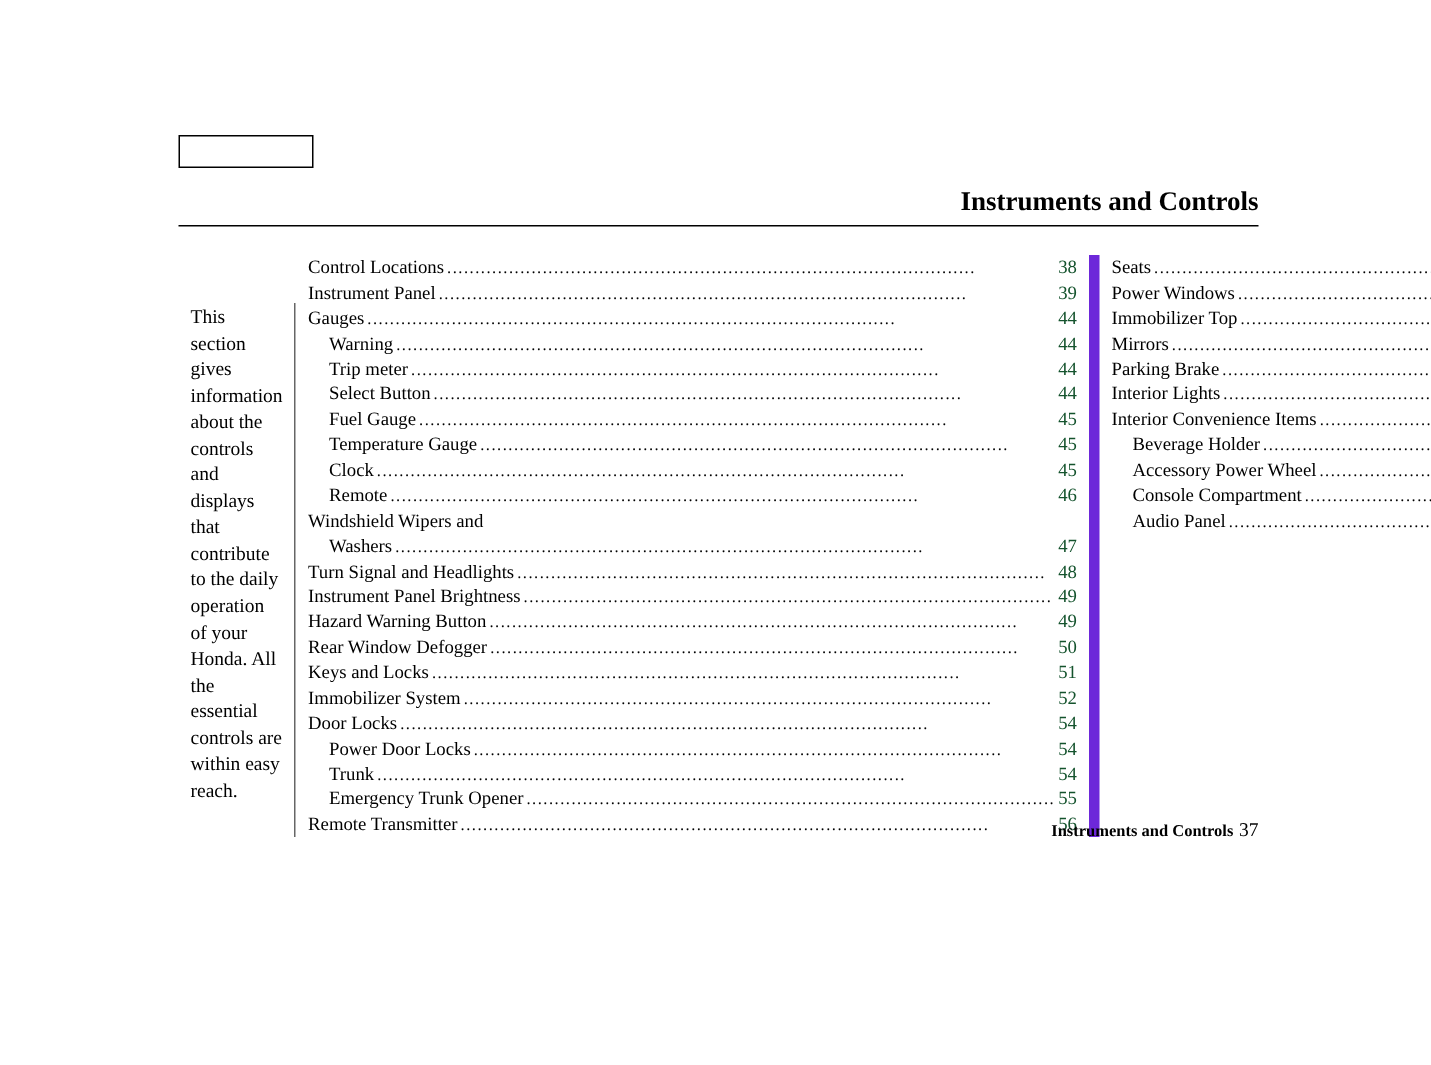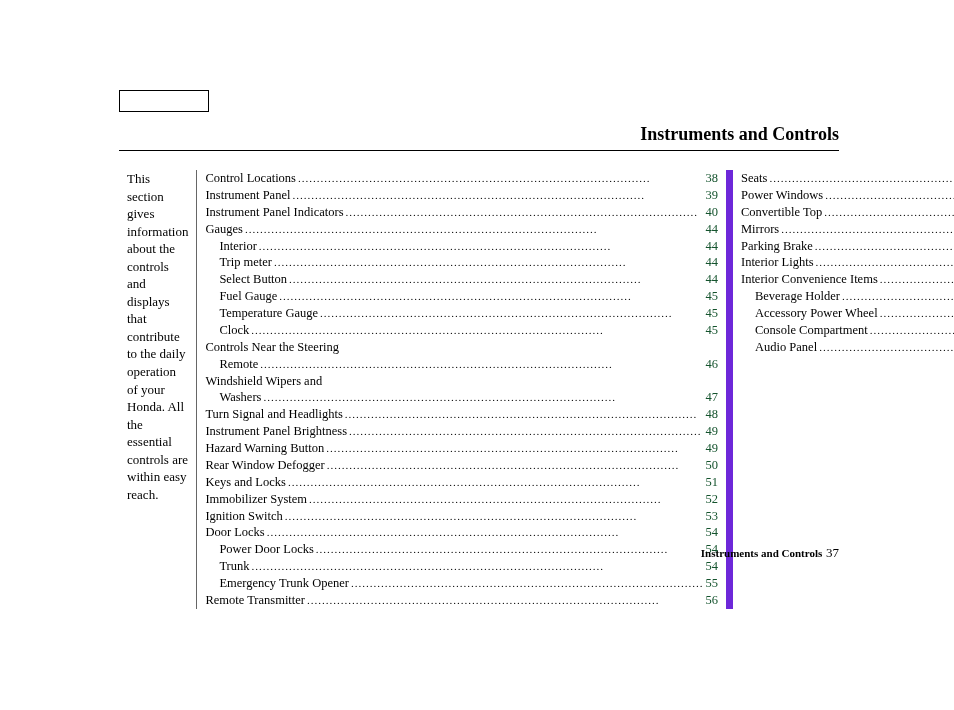--- a/index.html
+++ b/index.html
@@ -46,21 +46,21 @@
     left: 0;
     top: 80px;
     width: 720px;
     display: flex;
     gap: 0;
   }
   .col {
     flex: 1;
     padding: 0 8px;
   }
-  .col1 { border-right: 1px solid #666; }
+  .col1 { border-right: 1px solid #666; margin-top: 32px; }
   .col2 { border-right: 7px solid #6d28d9; }
   .intro {
     font-size: 13px;
     line-height: 1.35;
   }
   .toc-line {
     display: flex;
     align-items: baseline;
     white-space: nowrap;
     font-size: 12.5px;
@@ -114,31 +114,26 @@
           <span class="toc-label">Control Locations</span>
           <span class="dots"></span>
           <span class="toc-page">38</span>
         </div>
         <div class="toc-line">
           <span class="toc-label">Instrument Panel</span>
           <span class="dots"></span>
           <span class="toc-page">39</span>
         </div>
         <div class="toc-line">
-          <span class="toc-label">Instrument Panel Indicators</span>
-          <span class="dots"></span>
-          <span class="toc-page">40</span>
-        </div>
-        <div class="toc-line">
           <span class="toc-label">Gauges</span>
           <span class="dots"></span>
           <span class="toc-page">44</span>
         </div>
         <div class="toc-line indent1">
-          <span class="toc-label">Interior</span>
+          <span class="toc-label">Warning</span>
           <span class="dots"></span>
           <span class="toc-page">44</span>
         </div>
         <div class="toc-line indent1">
           <span class="toc-label">Trip meter</span>
           <span class="dots"></span>
           <span class="toc-page">44</span>
         </div>
         <div class="toc-line indent1">
           <span class="toc-label">Select Button</span>
@@ -154,23 +149,20 @@
           <span class="toc-label">Temperature Gauge</span>
           <span class="dots"></span>
           <span class="toc-page">45</span>
         </div>
         <div class="toc-line indent1">
           <span class="toc-label">Clock</span>
           <span class="dots"></span>
           <span class="toc-page">45</span>
         </div>
         <div class="toc-line">
-          <span class="toc-label">Controls Near the Steering</span>
-        </div>
-        <div class="toc-line">
           <span class="toc-label toc-continue">Remote</span>
           <span class="dots"></span>
           <span class="toc-page">46</span>
         </div>
         <div class="toc-line">
           <span class="toc-label">Windshield Wipers and</span>
         </div>
         <div class="toc-line">
           <span class="toc-label toc-continue">Washers</span>
           <span class="dots"></span>
@@ -200,25 +192,20 @@
           <span class="toc-label">Keys and Locks</span>
           <span class="dots"></span>
           <span class="toc-page">51</span>
         </div>
         <div class="toc-line">
           <span class="toc-label">Immobilizer System</span>
           <span class="dots"></span>
           <span class="toc-page">52</span>
         </div>
         <div class="toc-line">
-          <span class="toc-label">Ignition Switch</span>
-          <span class="dots"></span>
-          <span class="toc-page">53</span>
-        </div>
-        <div class="toc-line">
           <span class="toc-label">Door Locks</span>
           <span class="dots"></span>
           <span class="toc-page">54</span>
         </div>
         <div class="toc-line indent1">
           <span class="toc-label">Power Door Locks</span>
           <span class="dots"></span>
           <span class="toc-page">54</span>
         </div>
         <div class="toc-line indent1">
@@ -241,21 +228,21 @@
     <div class="col col3" id="col3">
         <div class="toc-line">
           <span class="toc-label">Seats</span>
           <span class="dots"></span>
         </div>
         <div class="toc-line">
           <span class="toc-label">Power Windows</span>
           <span class="dots"></span>
         </div>
         <div class="toc-line">
-          <span class="toc-label">Convertible Top</span>
+          <span class="toc-label">Immobilizer Top</span>
           <span class="dots"></span>
         </div>
         <div class="toc-line">
           <span class="toc-label">Mirrors</span>
           <span class="dots"></span>
         </div>
         <div class="toc-line">
           <span class="toc-label">Parking Brake</span>
           <span class="dots"></span>
         </div>

